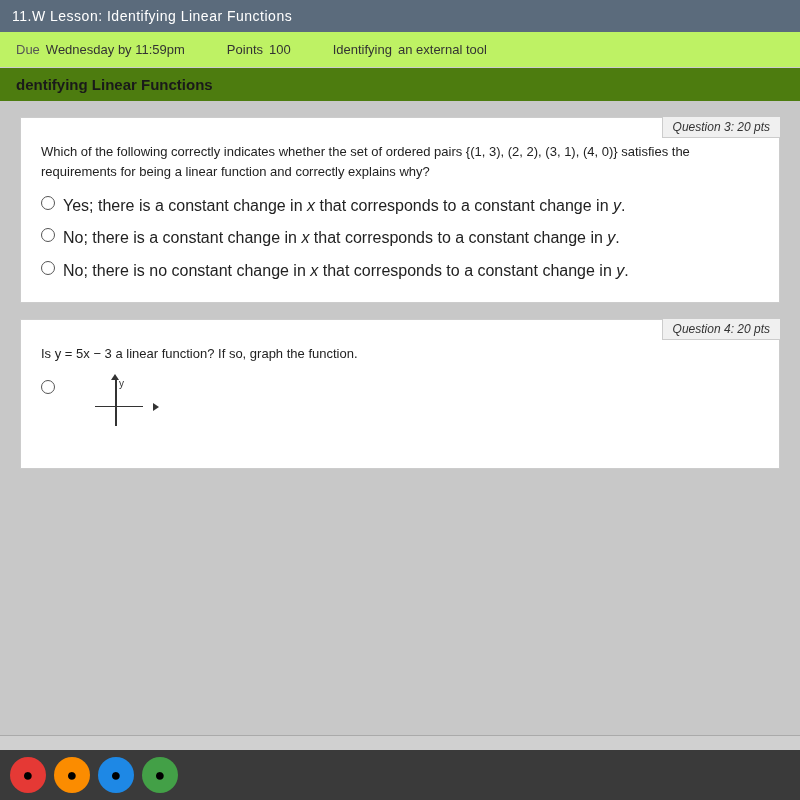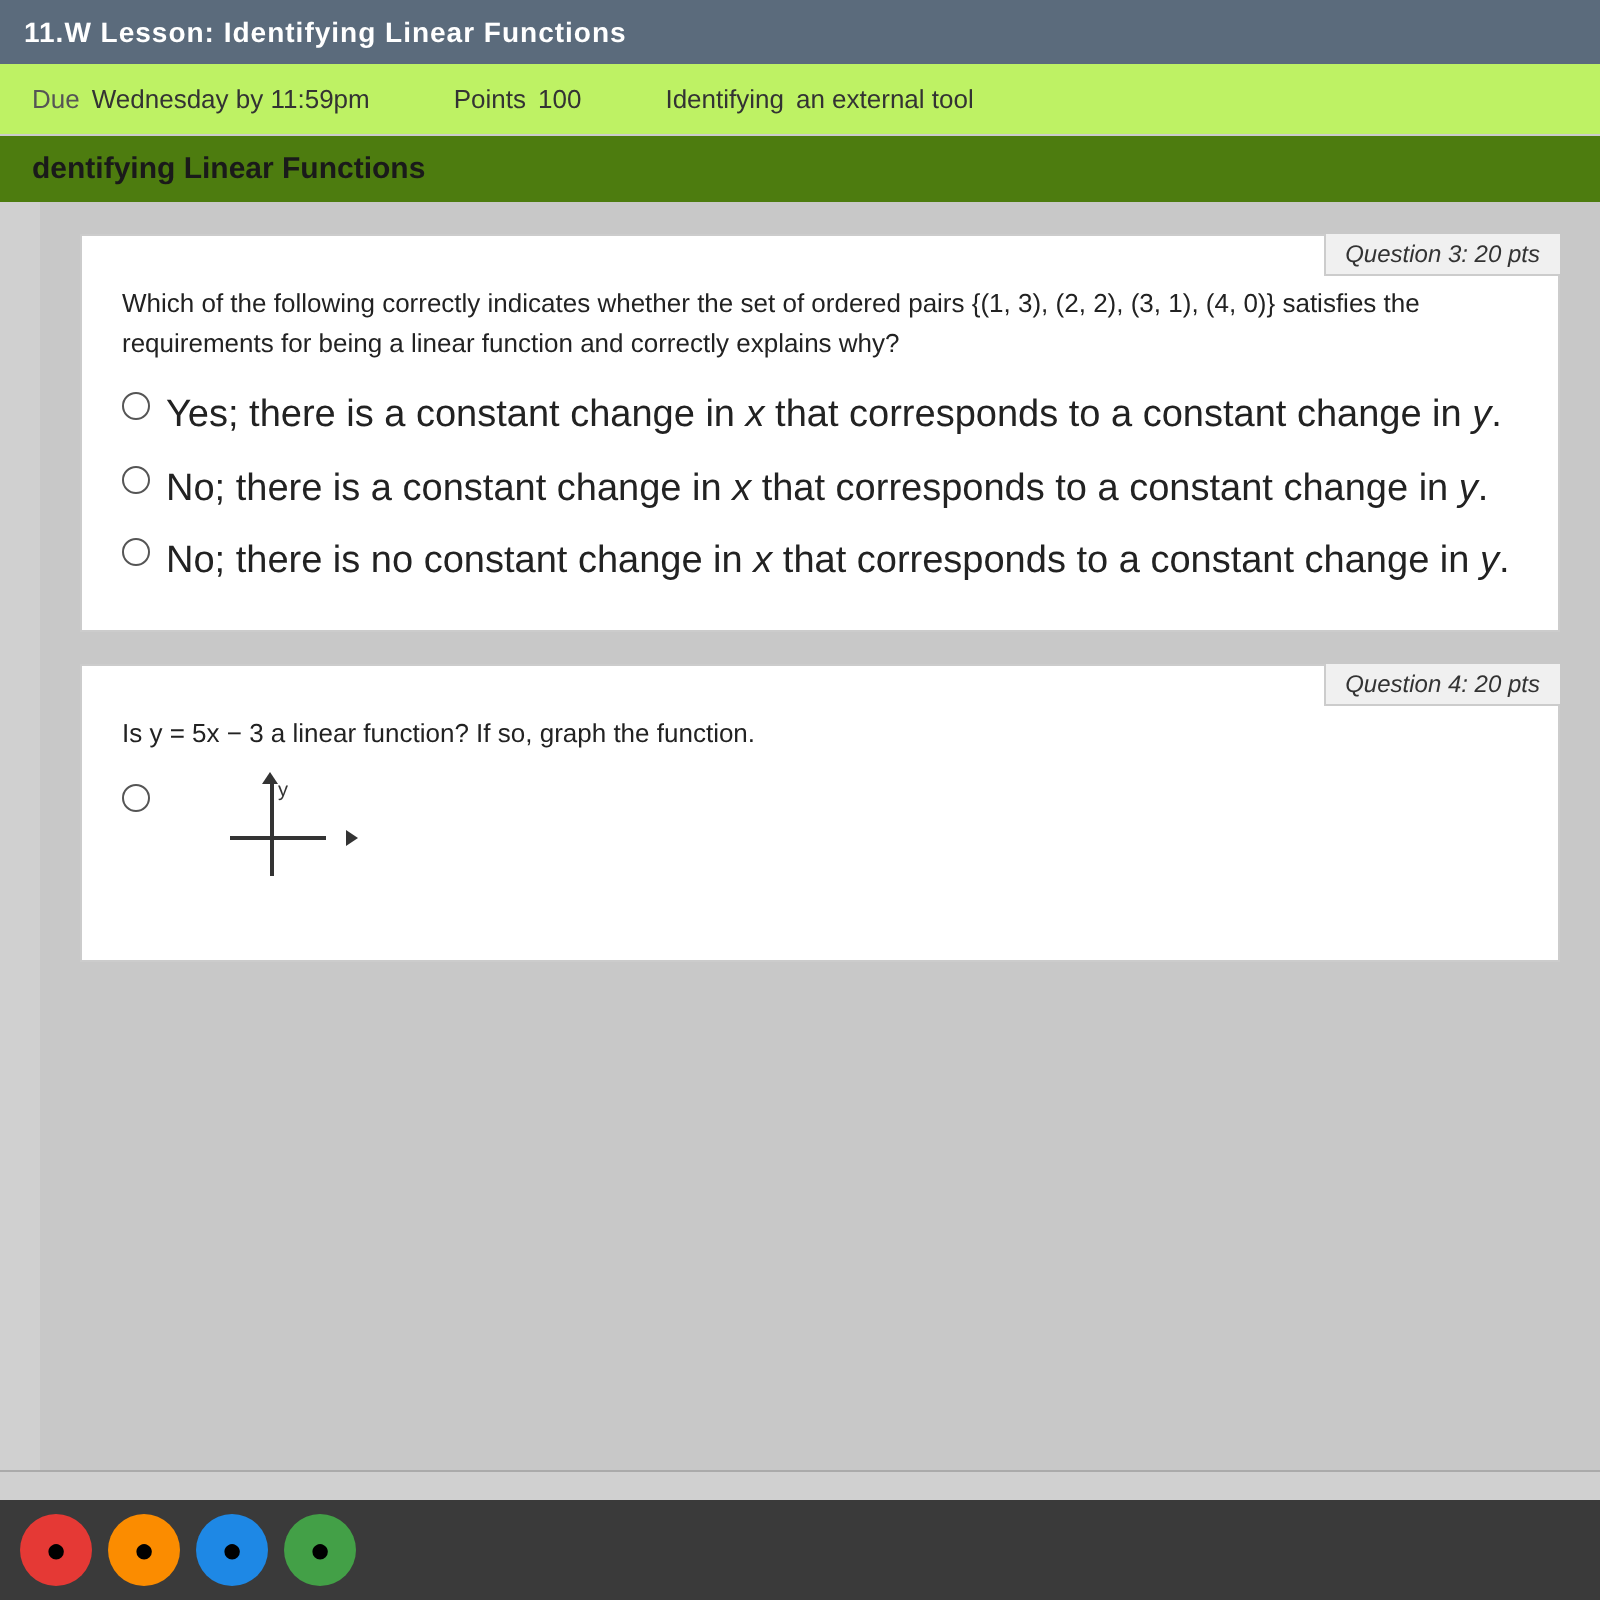--- a/index.html
+++ b/index.html
@@ -26,21 +26,21 @@
       height: 32px;
       display: flex;
       align-items: center;
       padding: 0 12px;
       overflow: hidden;
     }
 
     .top-header-title {
       color: #ffffff;
       font-size: 14px;
-      font-weight: bold;
+      font-weight: normal;
       letter-spacing: 0.5px;
       white-space: nowrap;
     }
 
     
     .meta-bar {
       background: #bef264;
       border-bottom: 1px solid #ccc;
       padding: 10px 16px;
       display: flex;
@@ -82,21 +82,20 @@
 
     
     .content-area {
       background: #c8c8c8;
       padding: 16px 20px;
       display: flex;
       flex-direction: column;
       gap: 16px;
       height: calc(800px - 32px - 46px - 38px - 50px);
       overflow: hidden;
-      margin-left: 20px;
     }
 
     
     .question-card {
       background: #ffffff;
       border: 1px solid #ccc;
       position: relative;
       padding: 16px 20px 20px 20px;
     }
 
@@ -129,21 +128,21 @@
       display: flex;
       flex-direction: column;
       gap: 10px;
       margin-top: 10px;
     }
 
     .answer-option {
       display: flex;
       align-items: flex-start;
       gap: 8px;
-      font-size: 19px;
+      font-size: 16px;
       color: #222;
       line-height: 1.4;
     }
 
     .radio-circle {
       width: 14px;
       height: 14px;
       border-radius: 50%;
       border: 1.5px solid #555;
       flex-shrink: 0;

